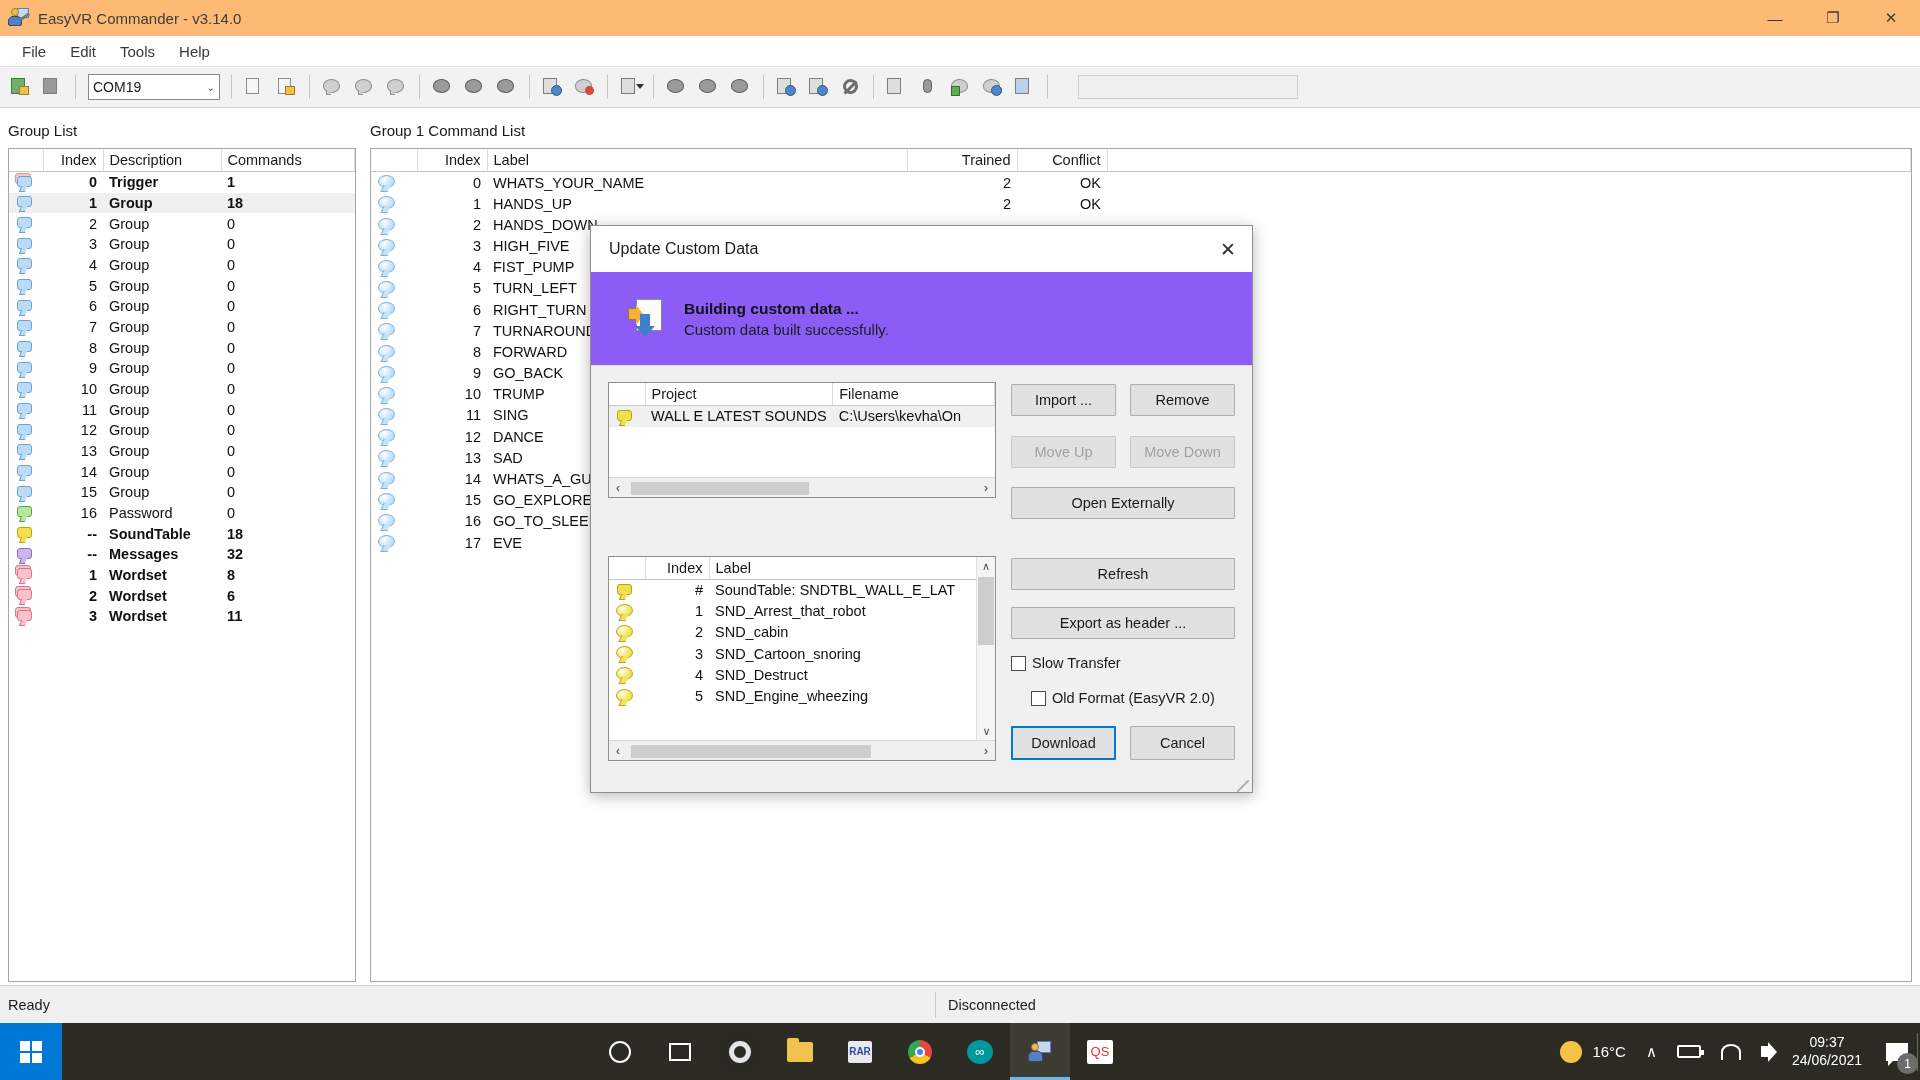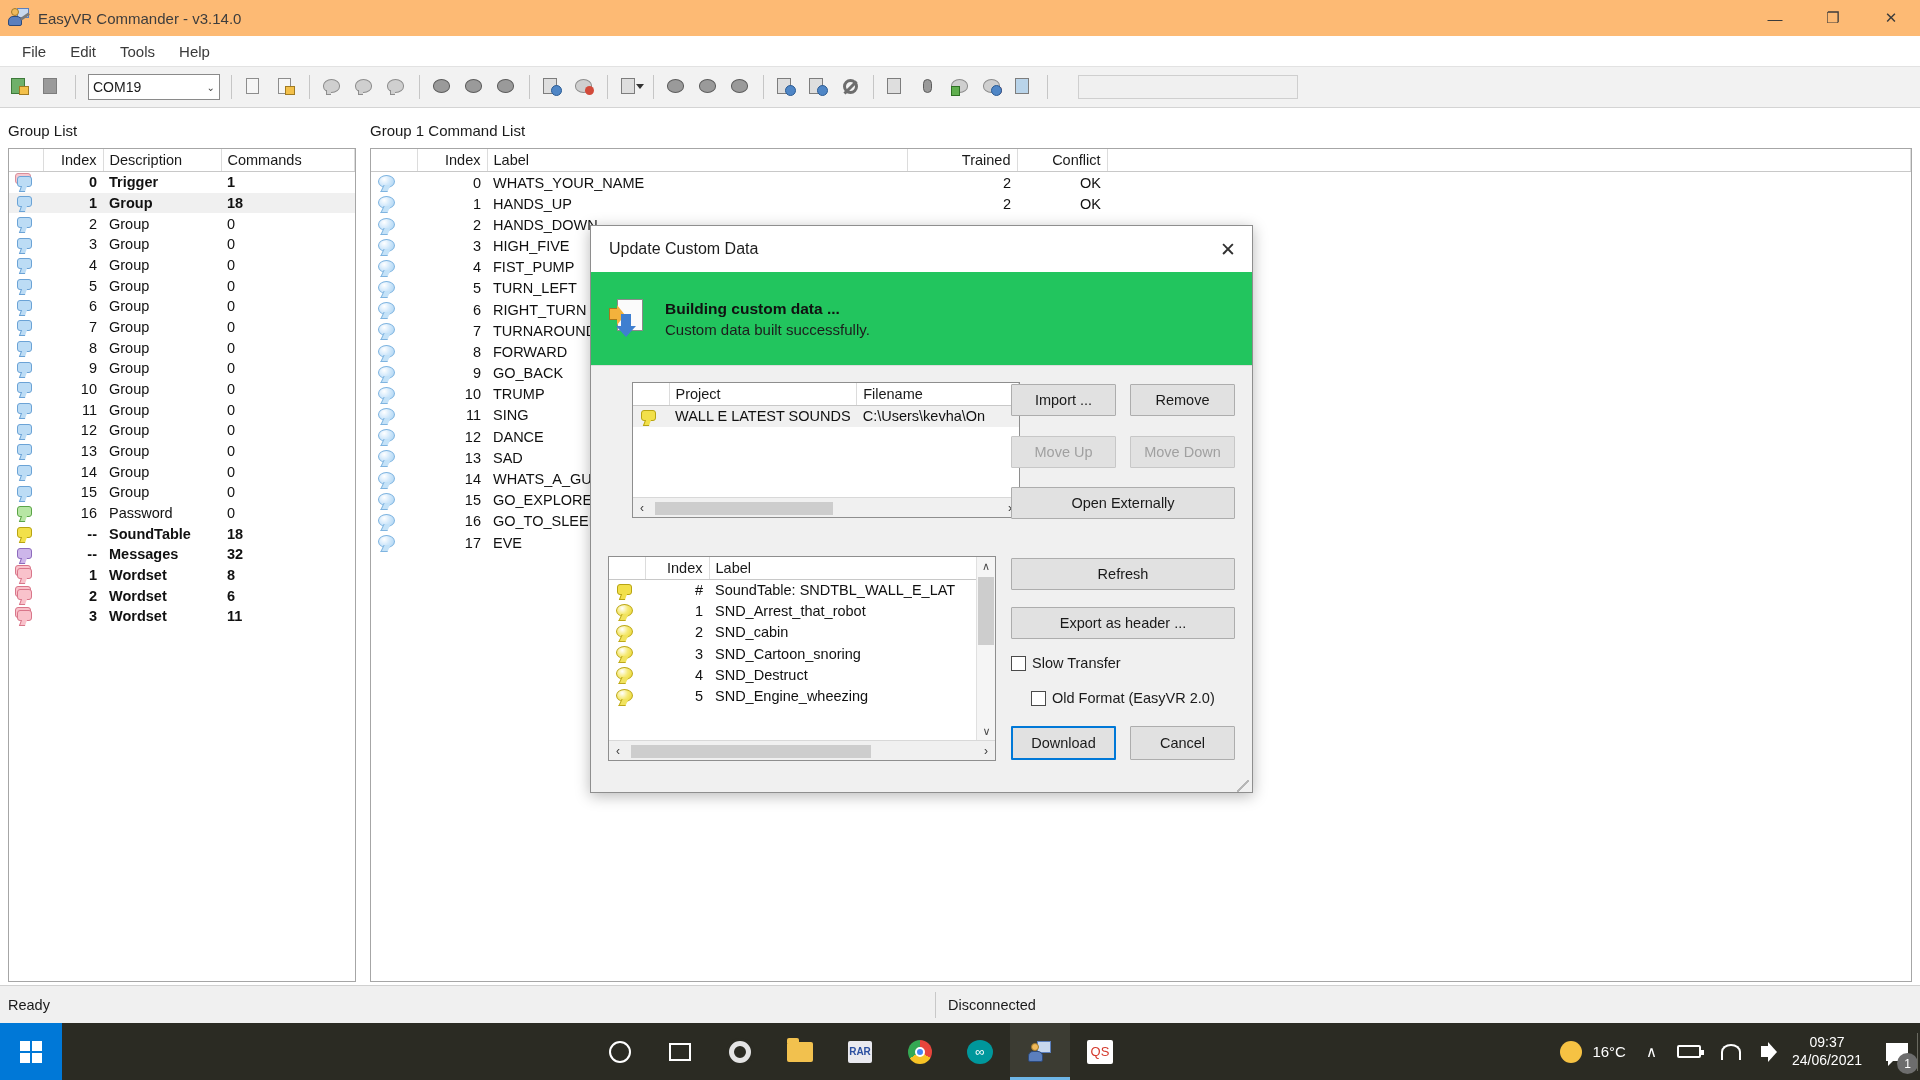--- a/index.html
+++ b/index.html
@@ -124,21 +124,21 @@
 
   
   .dlg {
     position: absolute; left: 590px; top: 225px; width: 663px; height: 568px;
     background: #f0f0f0; border: 1px solid #8e8e8e; box-shadow: 0 3px 14px rgba(0,0,0,.28);
   }
   .dlg-title { height: 46px; background: #ffffff; display: flex; align-items: center;
                padding-left: 18px; font-size: 16px; color: #1d1d1d; position: relative;}
   .dlg-close { position: absolute; right: 0; top: 0; width: 48px; height: 46px;
                display:flex; align-items:center; justify-content:center; font-size:19px; color:#303030;}
-  .dlg-body-top { background:#22c55e; height: 94px; border-bottom:1px solid #dcdcdc; display:flex; align-items:center; padding-left:16px; }
+  .dlg-body-top { background:#8b5cf6; height: 94px; border-bottom:1px solid #dcdcdc; display:flex; align-items:center; padding-left:35px; }
   .snd-icon { width: 42px; height: 40px; position: relative; margin-right: 16px; }
   .snd-icon .page { position:absolute; left:10px; top:0; width:26px; height:32px; background:#fbfbfb; border:1px solid #8a8a8a;}
   .snd-icon .spk  { position:absolute; left:2px; top:9px; width:9px; height:12px; background:#f3b23c; border:1px solid #a9761a;}
   .snd-icon .spk:after{ content:""; position:absolute; left:7px; top:-4px; border-left:8px solid #f3b23c; border-top:10px solid transparent; border-bottom:10px solid transparent;}
   .snd-icon .dn   { position:absolute; left:14px; top:15px; width:10px; height:12px; background:#3f7fd0;}
   .snd-icon .dn:after{ content:""; position:absolute; left:-5px; top:12px; width:0;height:0;
         border-left:10px solid transparent;border-right:10px solid transparent;border-top:11px solid #3f7fd0;}
   .msg-strong { font-size: 15.5px; font-weight: bold; color:#111; }
   .msg-sub { font-size: 15px; color:#1d1d1d; margin-top: 3px; }
 
@@ -699,21 +699,21 @@
           <div class="dn"></div>
       </div>
       <div>
         <div class="msg-strong">Building custom data ...</div>
         <div class="msg-sub">Custom data built successfully.</div>
       </div>
     </div>
 
     <div class="dlg-main">
 
-      <div class="dlg-list" style="left:17px; top:16px; width:388px; height:136px;margin-left:24px;">
+      <div class="dlg-list" style="left:17px; top:16px; width:388px; height:116px;">
         <table class="grid">
           <thead>
             <tr>
               <th style="width:36px"></th>
               <th style="width:180px">Project</th>
               <th>Filename</th>
             </tr>
           </thead>
           <tbody id="project-rows">
               <tr class="row-sel">

